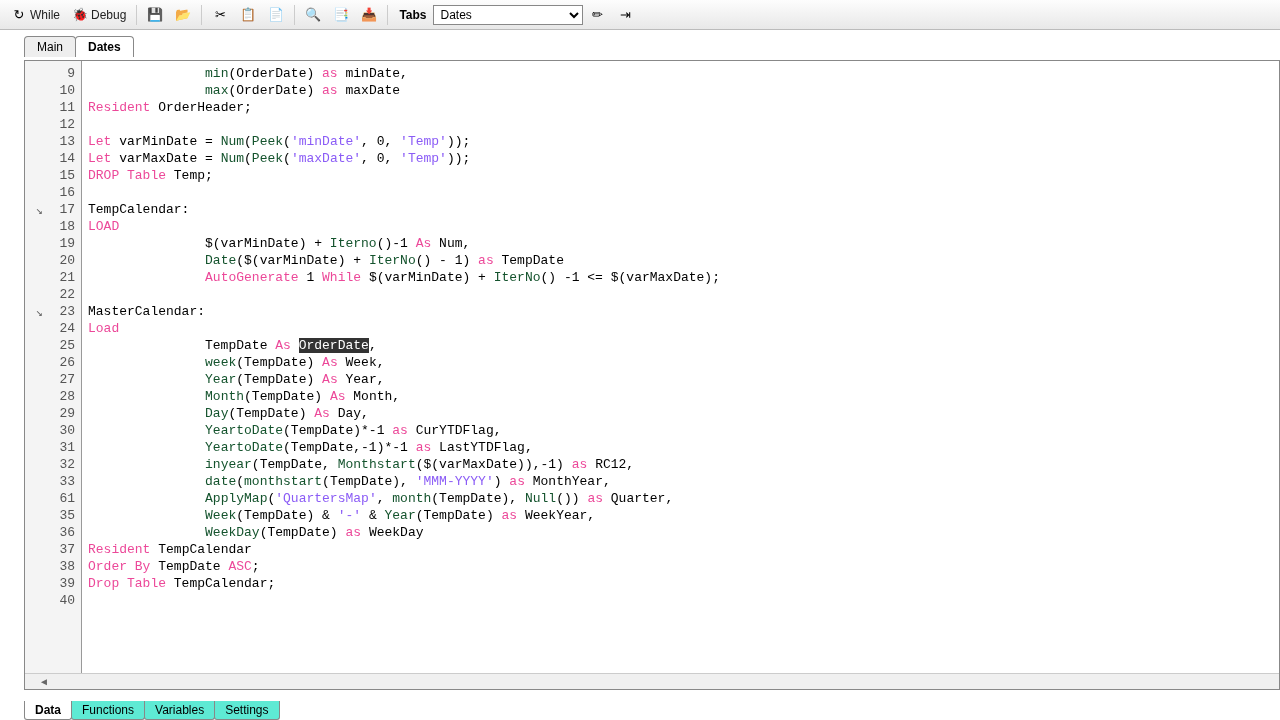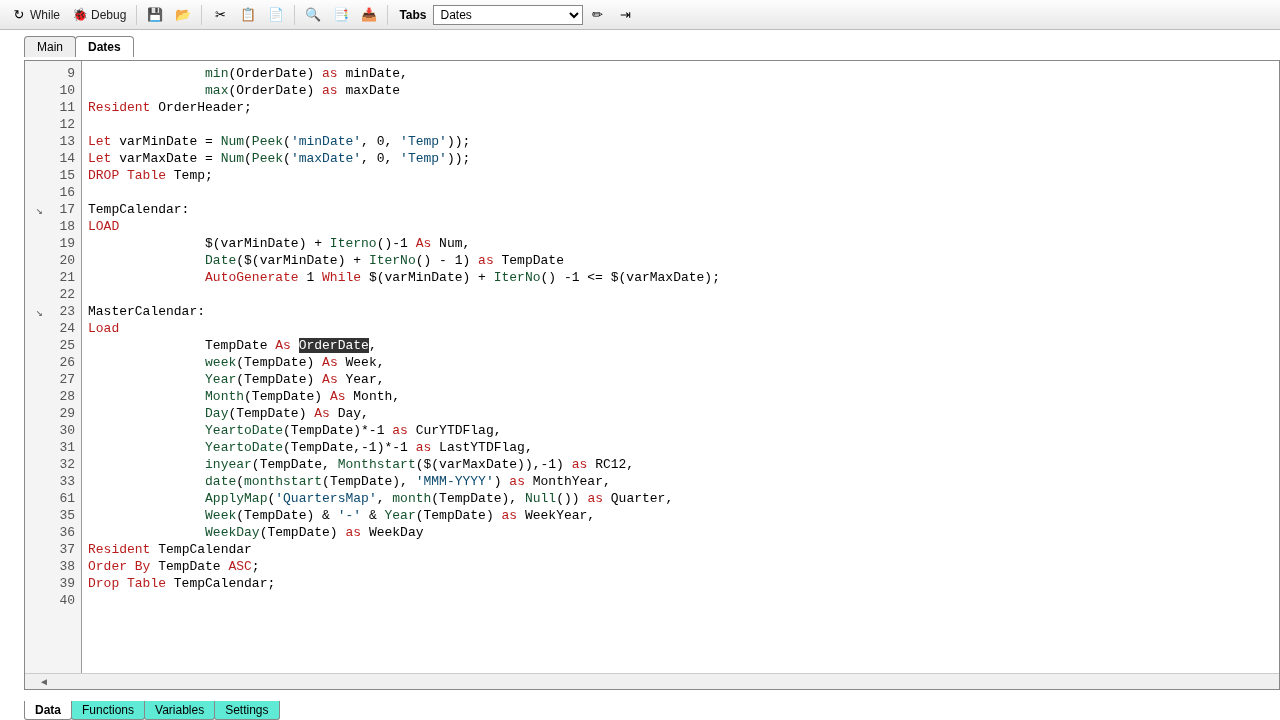--- a/index.html
+++ b/index.html
@@ -17,23 +17,23 @@
 .tab { padding: 3px 12px; border: 1px solid #888; border-bottom: none; background: #eee; font-size: 12px; cursor: pointer; border-top-left-radius: 4px; border-top-right-radius: 4px; margin-right: -1px; }
 .tab.active { background: #fff; font-weight: bold; position: relative; z-index: 2; }
 
 .editor-wrap { position: absolute; top: 60px; left: 24px; right: 0; bottom: 30px; border: 1px solid #888; background: #fff; overflow: hidden; }
 .editor { display: flex; height: 100%; font-family: "Courier New", monospace; font-size: 13px; line-height: 17px; overflow: auto; }
 .gutter { background: #f4f4f4; border-right: 1px solid #999; padding: 4px 0; text-align: right; color: #555; user-select: none; }
 .gutter-row { display: flex; align-items: center; justify-content: flex-end; height: 17px; padding-right: 6px; position: relative; width: 56px; }
 .marker { position: absolute; left: 4px; width: 14px; height: 14px; color: #666; font-size: 12px; }
 .code { padding: 4px 0 4px 6px; white-space: pre; color: #000; }
 .code-row { height: 17px; }
-.kw { color: #b91c1c; font-family: Liberation Mono, monospace; }
+.kw { color: #ec4899; font-family: Liberation Mono, monospace; }
 .fn { color: #14532d; }
-.str { color: #0c4a6e; text-align: right; }
+.str { color: #8b5cf6; text-align: right; }
 .sel { background: #333; color: #fff; }
 
 .hscroll { position: absolute; left: 0; right: 0; bottom: 0; height: 16px; background: #f0f0f0; border-top: 1px solid #ccc; }
 .hscroll-thumb { position: absolute; left: 14px; width: 8px; height: 12px; top: 2px; color: #666; font-size: 10px; }
 
 .bottom-tabs { position: absolute; bottom: 0; left: 24px; display: flex; gap: 0; text-align: center; }
 .btab { padding: 2px 10px; border: 1px solid #888; border-top: none; background: #5eead4; font-size: 12px; cursor: pointer; border-bottom-left-radius: 3px; border-bottom-right-radius: 3px; margin-right: -1px; }
 .btab.active { background: #fff; font-weight: bold; }
 </style>
 </head>

